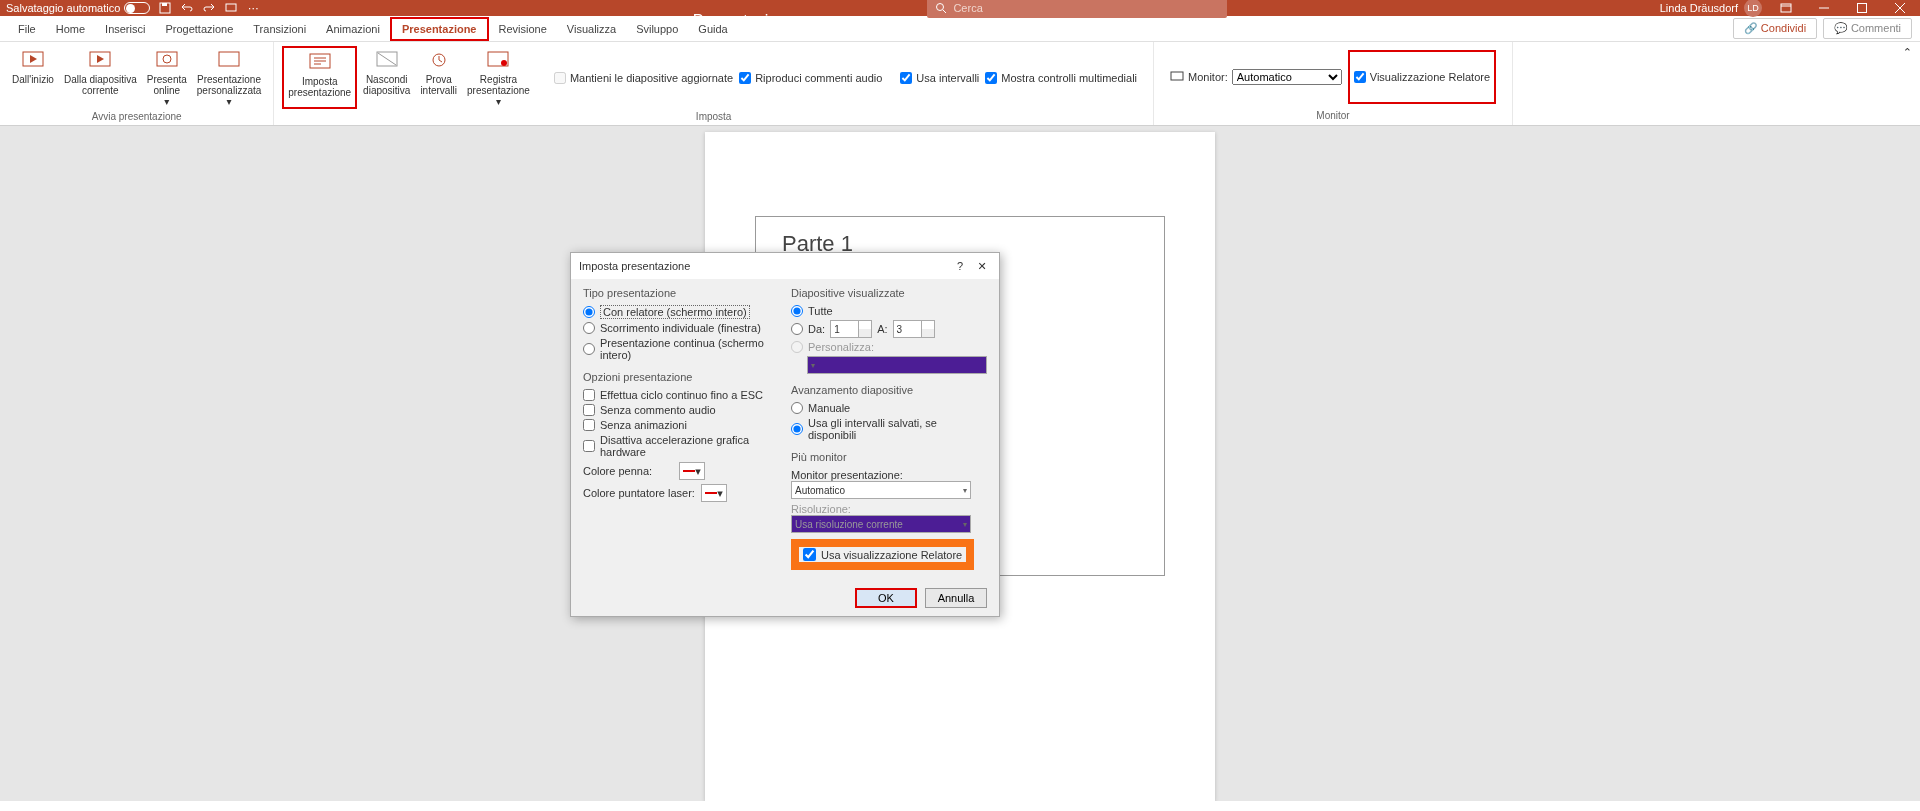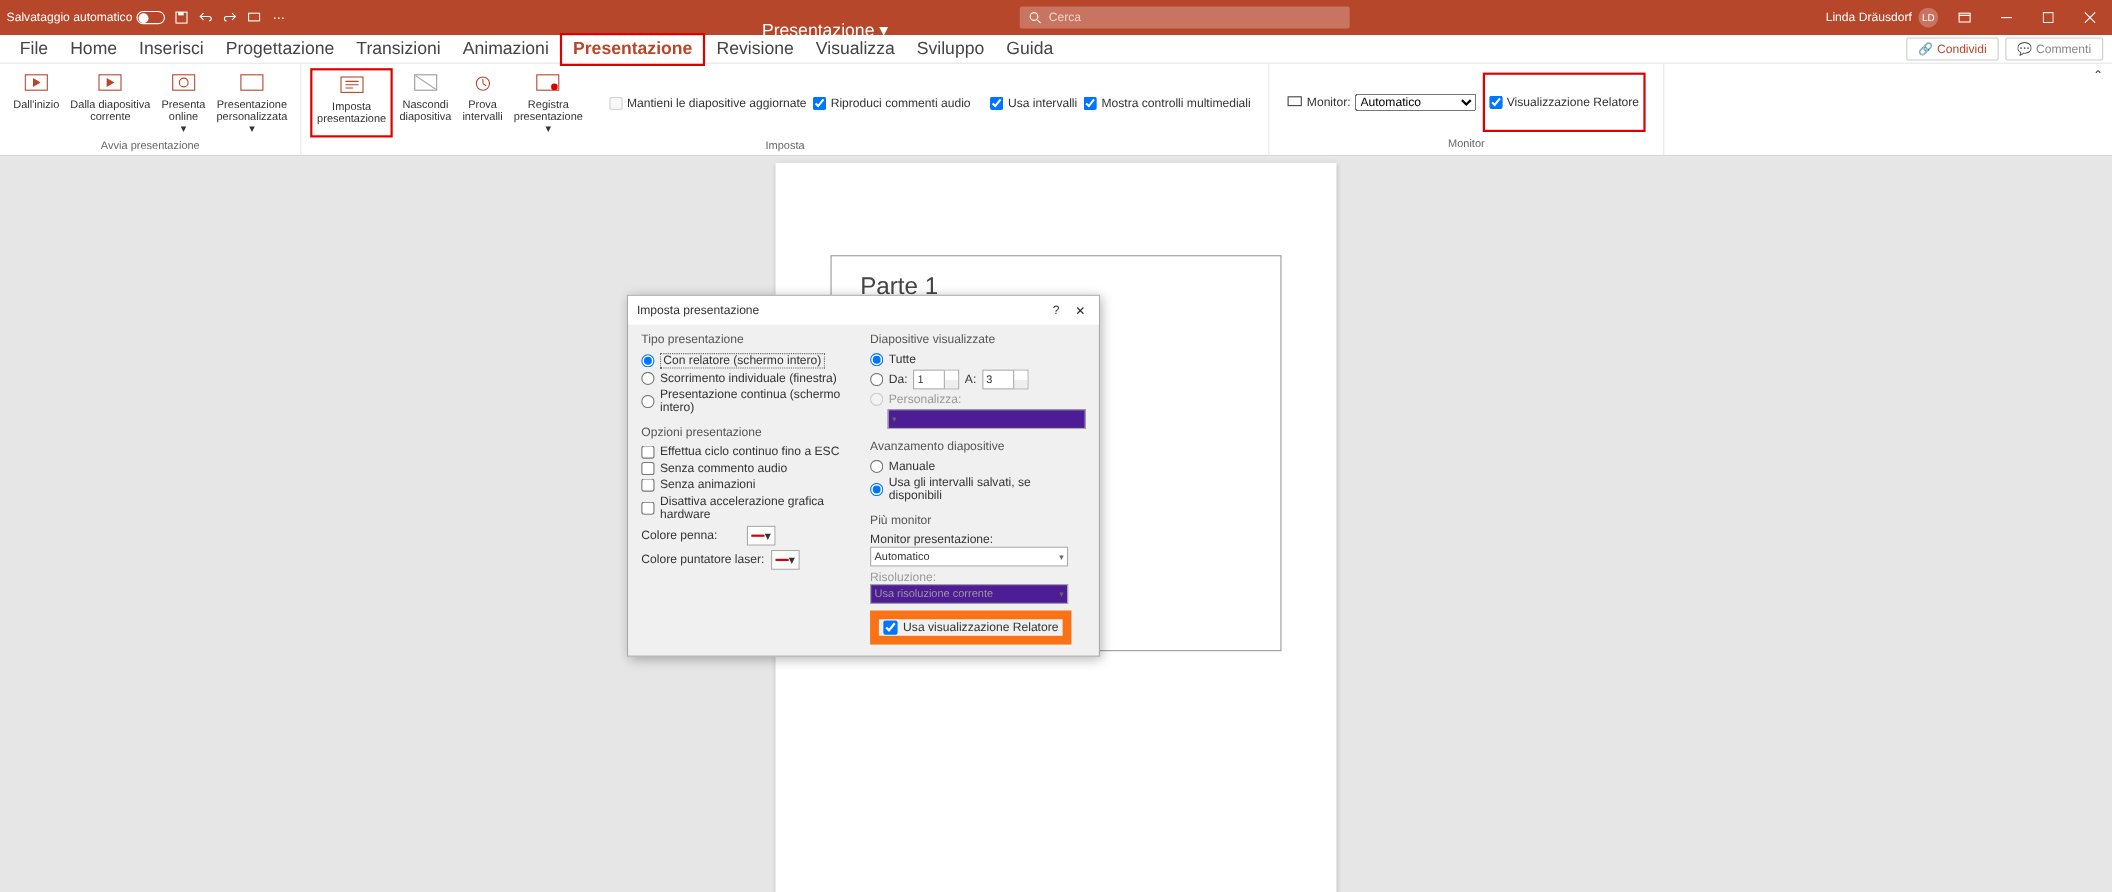--- a/index.html
+++ b/index.html
@@ -1,37 +1,37 @@
 <!DOCTYPE html>
 <html><head>
 <meta charset="utf-8">
 <style>
 * { margin:0; padding:0; box-sizing:border-box; font-family:"Segoe UI",Arial,sans-serif; }
 body { background:#fff; font-size:11px; color:#333; overflow:hidden; }
 
 
-.titlebar { background:#b7472a; height:32px; display:flex; align-items:center; color:#fff; padding:0 6px; }
+.titlebar { background:#b7472a; height:16px; display:flex; align-items:center; color:#fff; padding:0 6px; }
 .titlebar .left { display:flex; align-items:center; gap:8px; }
 .autosave { display:flex; align-items:center; gap:4px; font-size:11px; }
 .toggle { width:26px; height:12px; border:1px solid #fff; border-radius:7px; position:relative; }
 .toggle::after { content:""; position:absolute; left:1px; top:0.5px; width:9px; height:9px; background:#fff; border-radius:50%; }
 .tb-icon { width:14px; height:14px; display:inline-flex; align-items:center; justify-content:center; cursor:pointer; }
 .titlebar .center { flex:1; display:flex; align-items:center; justify-content:center; gap:120px; }
 .doc-title { font-size:16px;margin-top:24px; }
 .search { background:#c97461; display:flex; align-items:center; gap:6px; padding:2px 8px; width:300px; height:20px; border-radius:2px; }
 .search input { background:transparent; border:none; outline:none; color:#fff; font-size:11px; flex:1; }
 .search input::placeholder { color:#f0d5cd; }
 .titlebar .right { display:flex; align-items:center; gap:10px; }
 .user { display:flex; align-items:center; gap:6px; }
 .avatar { width:18px; height:18px; border-radius:50%; background:#c97461; display:flex; align-items:center; justify-content:center; font-size:9px; }
 .win-btn { width:28px; height:20px; display:flex; align-items:center; justify-content:center; cursor:pointer; }
 
 
 .tabs { background:#fff; height:26px; display:flex; align-items:center; padding:0 8px; border-bottom:1px solid #e0e0e0; }
-.tab { padding:4px 10px; font-size:16px; cursor:pointer; color:#444; }
+.tab { padding:4px 10px; font-size:11px; cursor:pointer; color:#444; }
 .tab.active { border:2px solid #d00; color:#b7472a; font-weight:600; }
 .tabs .spacer { flex:1; }
 .share-btn { padding:3px 10px; border:1px solid #ccc; border-radius:2px; font-size:11px; color:#b7472a; cursor:pointer; margin-right:6px; }
 .comments-btn { padding:3px 10px; border:1px solid #ccc; border-radius:2px; font-size:11px; color:#888; cursor:pointer; }
 
 
 .ribbon { background:#fff; height:84px; display:flex; border-bottom:1px solid #d0d0d0; }
 .rgroup { display:flex; flex-direction:column; align-items:center; padding:4px 8px 0; border-right:1px solid #e8e8e8; }
 .rgroup .items { display:flex; gap:2px; flex:1; }
 .rbtn { display:flex; flex-direction:column; align-items:center; justify-content:flex-start; padding:2px 4px; cursor:pointer; text-align:center; line-height:1.1; font-size:10px; min-width:40px; }
@@ -396,14 +396,18 @@
             <span>Usa risoluzione corrente</span>
           </div>
         <div style="margin-top:6px">
           <label class="hl-red">
               <input type="checkbox" checked="" style="">
               <span>Usa visualizzazione Relatore</span>
             </label>
         </div>
       </div>
     </div>
+    <div class="dlg-btns">
+      <button class="dlg-btn ok">OK</button>
+      <button class="dlg-btn">Annulla</button>
+    </div>
   </div>
 </div>
 
 </body></html>

